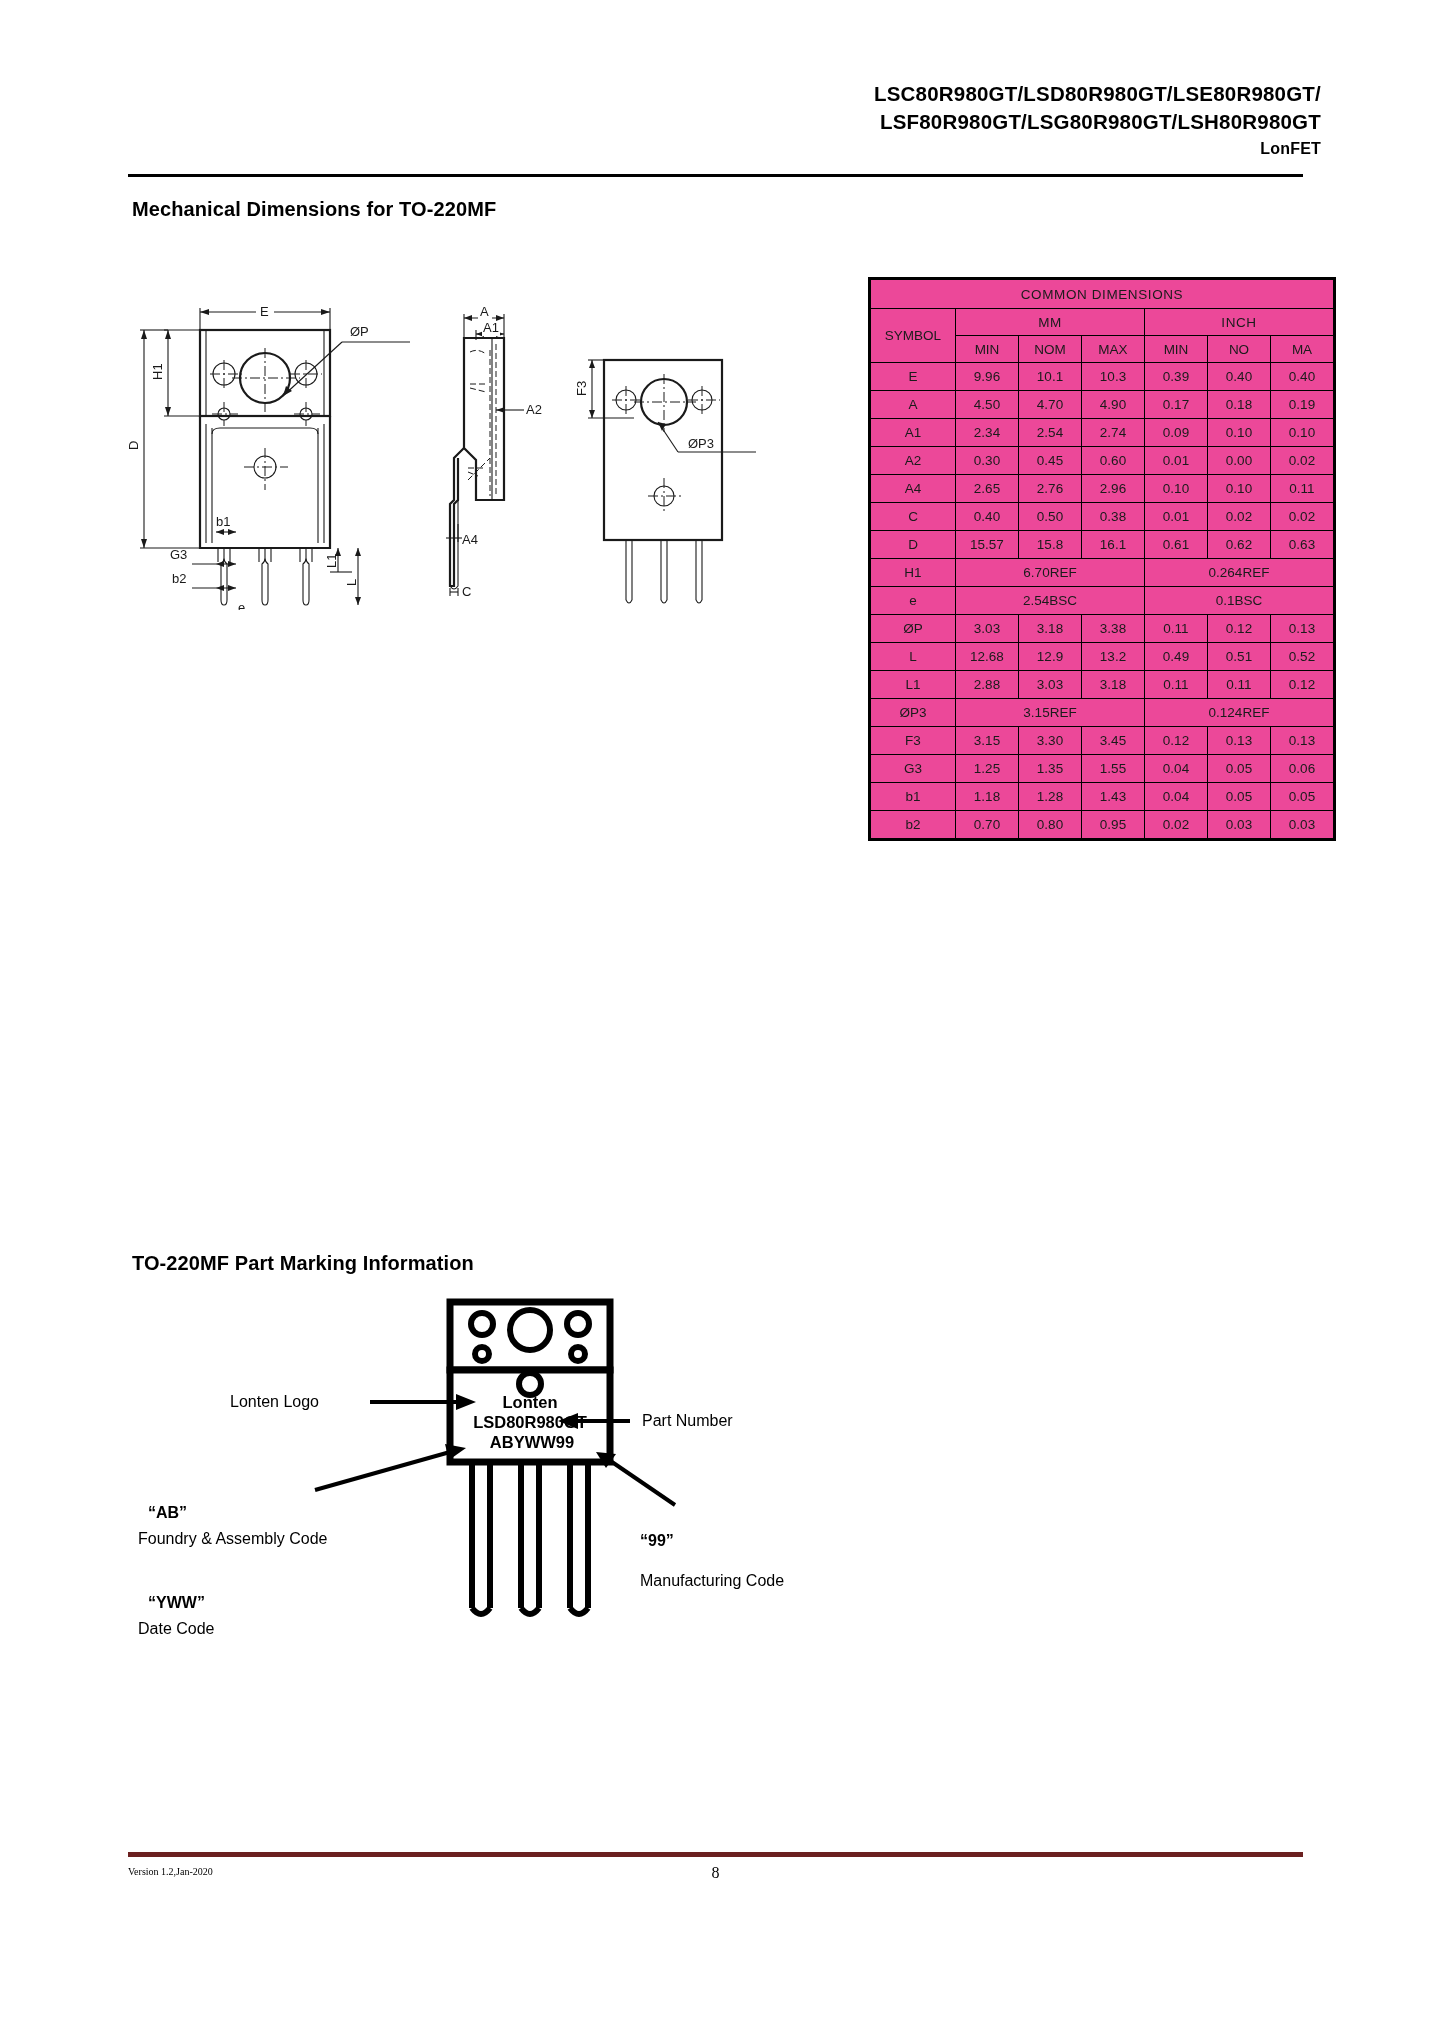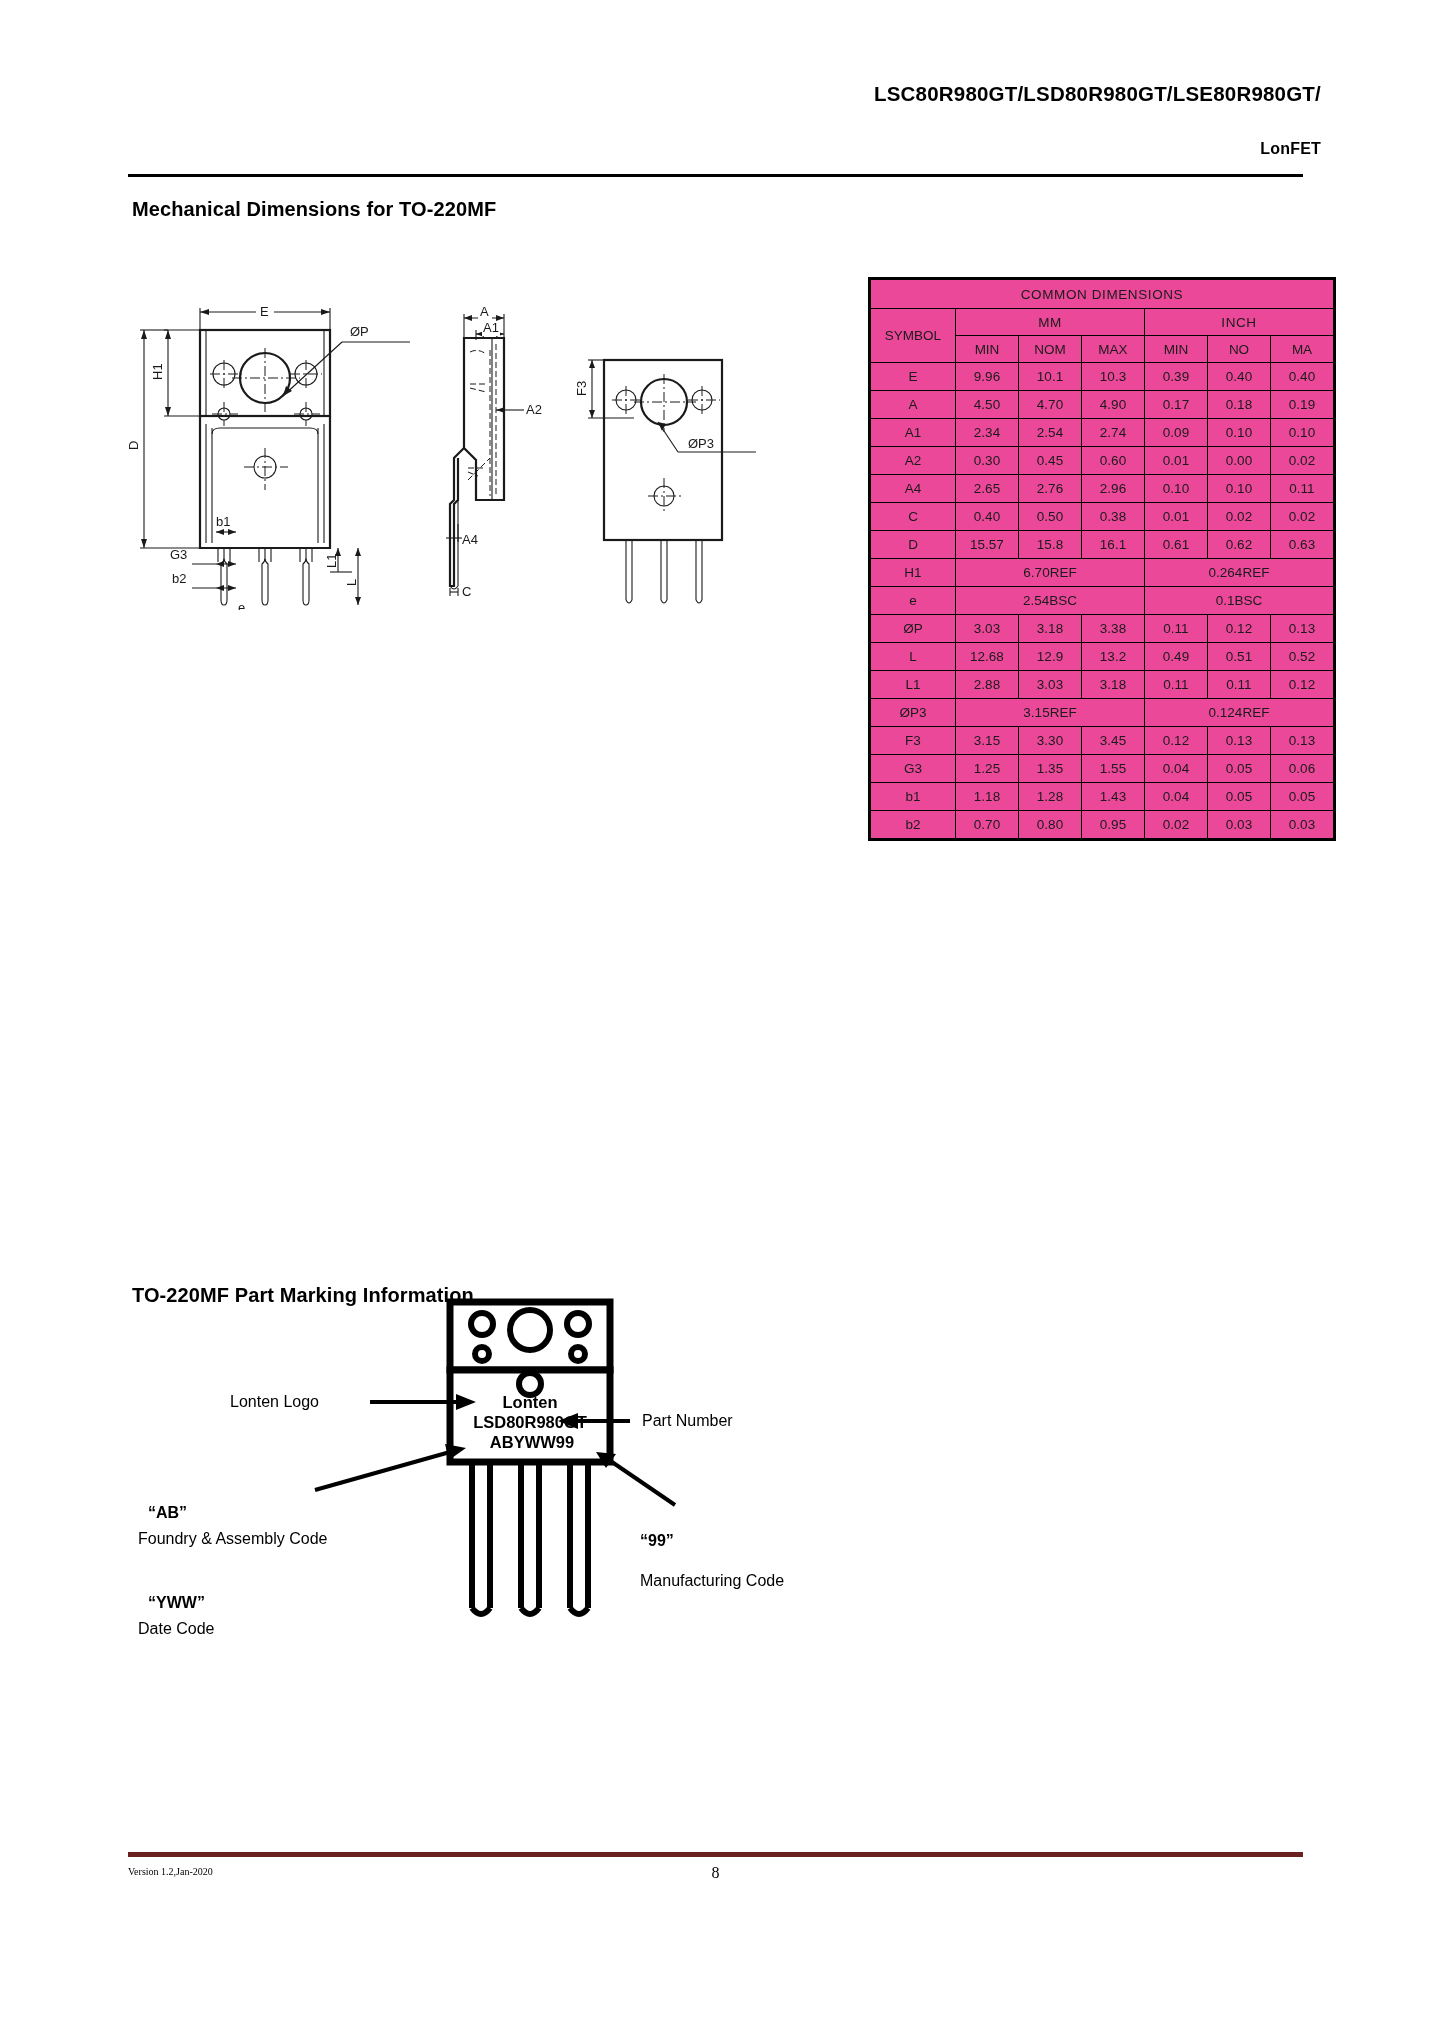--- a/index.html
+++ b/index.html
@@ -15,21 +15,21 @@
   .hdr{position:absolute;left:0;top:0;width:1431px;}
   .hdr-lines{position:absolute;right:110px;top:80px;text-align:right;
     font-size:20.5px;font-weight:bold;letter-spacing:.2px;line-height:28px;}
   .hdr-line{white-space:nowrap;margin-left:15px;}
   .hdr-brand{position:absolute;right:110px;top:140px;font-size:16px;font-weight:bold;letter-spacing:.2px;}
   .hdr-rule{position:absolute;left:128px;top:174px;width:1175px;height:3px;background:#000;}
 
   
   .sec-title{position:absolute;font-size:20px;font-weight:bold;letter-spacing:.1px;white-space:nowrap;}
   #sec-mech{left:132px;top:198px;}
-  #sec-mark{left:132px;top:1252px;margin-top:32px;}
+  #sec-mark{left:132px;top:1252px;}
 
   
   .dimtable{position:absolute;left:868px;top:277px;border-collapse:collapse;
     border:3px solid #000;background:#ec4899;}
   .dimtable td,.dimtable th{
     border:1px solid #000;font-weight:normal;font-size:13.5px;
     text-align:center;vertical-align:middle;height:27px;padding:0;
     font-family:"Liberation Sans", sans-serif;color:#1b1b1b;
   }
   .dimtable .c-sym{width:84px;}
@@ -64,20 +64,21 @@
   .ftr-page{position:absolute;left:0;top:1864px;width:1431px;text-align:center;font-size:16px;font-family:"Liberation Serif", serif;}
 </style>
 </head>
 <body>
 
 <div class="page">
 
   <div class="hdr">
     <div class="hdr-lines">
       <div class="hdr-line">LSC80R980GT/LSD80R980GT/LSE80R980GT/</div>
+      <div class="hdr-line">LSF80R980GT/LSG80R980GT/LSH80R980GT</div>
     </div>
     <div class="hdr-brand">LonFET</div>
     <div class="hdr-rule"></div>
   </div>
 
   <div class="sec-title" id="sec-mech">Mechanical Dimensions for TO-220MF</div>
   <div class="sec-title" id="sec-mark">TO-220MF Part Marking Information</div>
 
   <table class="dimtable" id="dim-table">
     <thead>

